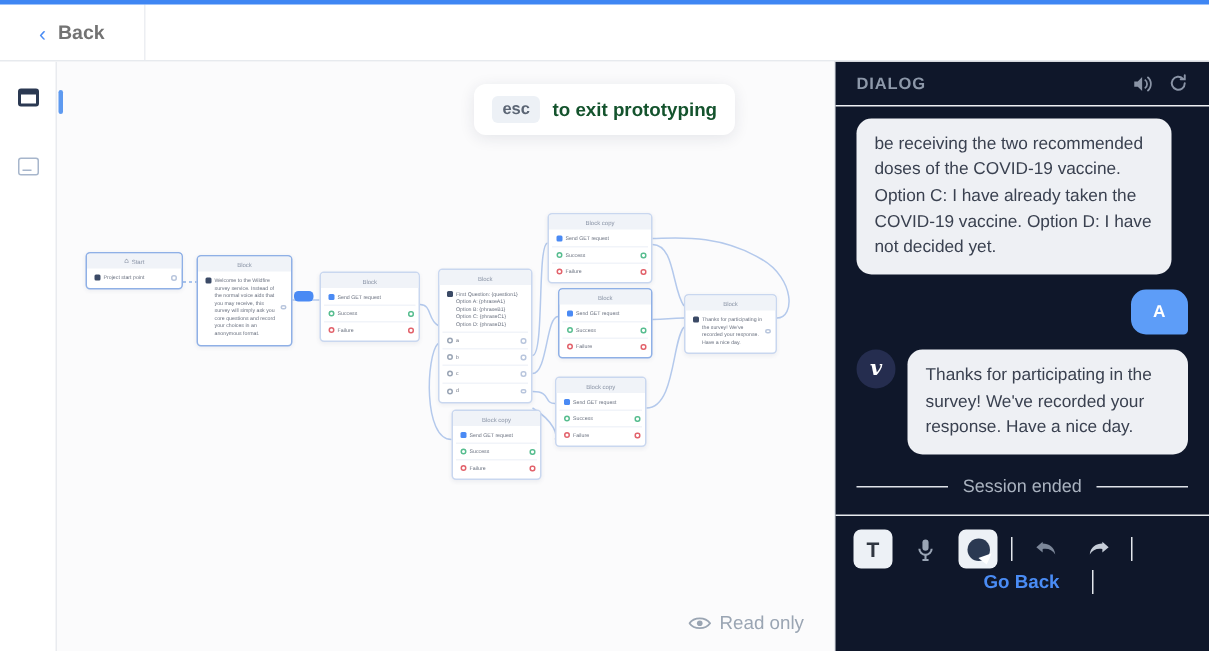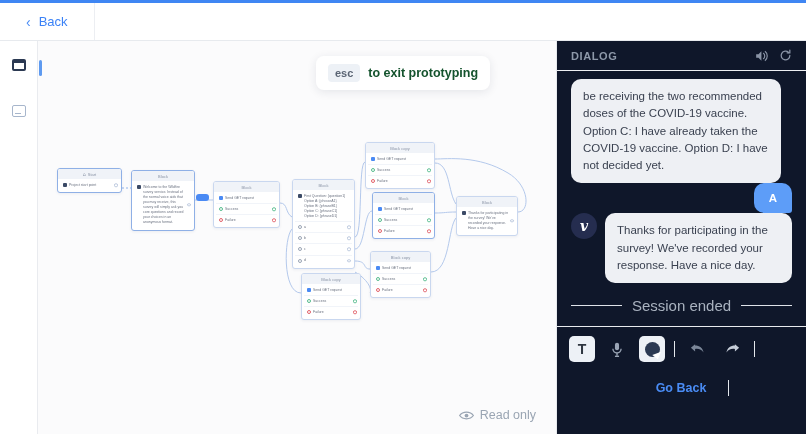--- a/index.html
+++ b/index.html
@@ -4,21 +4,21 @@
 <style>
   * { margin:0; padding:0; box-sizing:border-box; }
   html,body { width:806px; height:434px; overflow:hidden; font-family:"Liberation Sans", sans-serif; background:#fff; }
   .app { position:relative; width:806px; height:434px; }
   .topstrip { position:absolute; top:0; left:0; right:0; height:3px; background:#3f86f3; z-index:20; }
 
   
   .topbar { position:absolute; top:3px; left:0; right:0; height:38px; background:#fff; border-bottom:1px solid #e7eaee; display:flex; align-items:center; z-index:10; }
   .back-zone { height:100%; display:flex; align-items:center; padding:0 26px 0 26px; border-right:1px solid #eceef2; cursor:pointer; }
   .back-zone .chev { color:#4a8cf5; font-size:14px; margin-right:8px; }
-  .back-zone .blabel { color:#3b82f6; font-size:13px; }
+  .back-zone .blabel { color:#737373; font-size:13px;font-weight:bold; }
   .center-status { position:absolute; left:50%; transform:translateX(-50%); display:flex; align-items:center; gap:8px; font-size:13px; }
   .center-status .st { color:#3a4150; font-weight:600; }
   .center-status .dot { color:#b9c2cf; }
   .center-status .tm { color:#9aa5b5; }
   .share-btn { margin-left:auto; margin-right:24px; height:28px; display:flex; align-items:center; gap:8px; padding:0 5px 0 16px; border-radius:15px; background:linear-gradient(180deg,#4a90f5,#3b7df0); box-shadow:0 1px 3px rgba(59,125,240,.35); cursor:pointer; }
   .share-btn .slabel { color:#fff; font-size:12.5px; font-weight:700; }
   .share-btn .link-circ { width:20px; height:20px; border-radius:50%; background:#2f6fe0; display:flex; align-items:center; justify-content:center; }
 
   
   .main { position:absolute; top:41px; left:0; right:0; bottom:0; display:flex; }
@@ -59,28 +59,28 @@
   .fic-choice { background:#fff; border:1px solid #9aa5b5; border-radius:50%; }
   .fport { position:absolute; right:1.5px; top:50%; transform:translateY(-50%); width:3.5px; height:3.5px; border-radius:50%; border:1px solid #b9c6dd; background:#fff; }
   .fport.green { border-color:#57bd8f; } .fport.red { border-color:#e2626b; }
 
   
   .dialog { width:250px; background:#0f172a; border-left:1px solid #e7eaee; display:flex; flex-direction:column; position:relative; }
   .dlg-head { height:30px; display:flex; align-items:center; padding:0 14px; border-bottom:1px solid #eef0f3; }
   .dlg-title { flex:1; font-size:11px; font-weight:700; letter-spacing:.6px; color:#8d98a9; }
   .dlg-head .hic { margin-left:10px; cursor:pointer; display:flex; }
 
-  .msgs { padding:8px 14px 0; display:flex; flex-direction:column; }
+  .msgs { padding:8px 14px 0; display:flex; flex-direction:column; gap:10px; }
   .mrow { display:flex; }
   .mrow.user { justify-content:flex-end; }
   .mrow.bot .bubble { background:#eef0f4; color:#3a4150; border-radius:10px; padding:9px 12px; font-size:11.5px; line-height:1.5; max-width:210px; }
   .mrow.user .bubble { background:#5d9df8; color:#fff; border-radius:10px 10px 3px 10px; padding:9px 15px; font-size:11.5px; font-weight:600; }
   .mrow.withav { gap:8px; align-items:flex-start; }
   .avatar { flex:none; width:26px; height:26px; border-radius:50%; background:#252d4f; color:#fff; display:flex; align-items:center; justify-content:center; font-family:"DejaVu Serif", serif; font-style:italic; font-weight:700; font-size:14px; }
-  .session { margin:14px 14px 0; display:flex; align-items:center; gap:10px; color:#a9b2bf; font-size:15px; }
+  .session { margin:14px 14px 0; display:flex; align-items:center; gap:10px; color:#a9b2bf; font-size:12px; }
   .session .ln { flex:1; height:1px; background:#dfe3e9; }
 
   .dtoolbar { margin-top:12px; border-top:1px solid #e7eaee; padding:9px 12px; display:flex; align-items:center; gap:9px; }
   .tbtn { width:26px; height:26px; border-radius:5px; display:flex; align-items:center; justify-content:center; cursor:pointer; }
   .tbtn.sel { background:#edf1f6; }
   .tbtn .tletter { font-size:14px; font-weight:600; color:#2f3640; }
   .ptr-circ { position:relative; width:15px; height:15px; border-radius:50%; background:#2b3952; }
   .ptr-circ::after { content:""; position:absolute; right:-1px; bottom:-1px; width:0; height:0; border-left:5px solid transparent; border-right:2px solid transparent; border-bottom:8px solid #fff; transform:rotate(38deg); }
   .vsep { width:1px; height:16px; background:#e3e7ec; }
 

